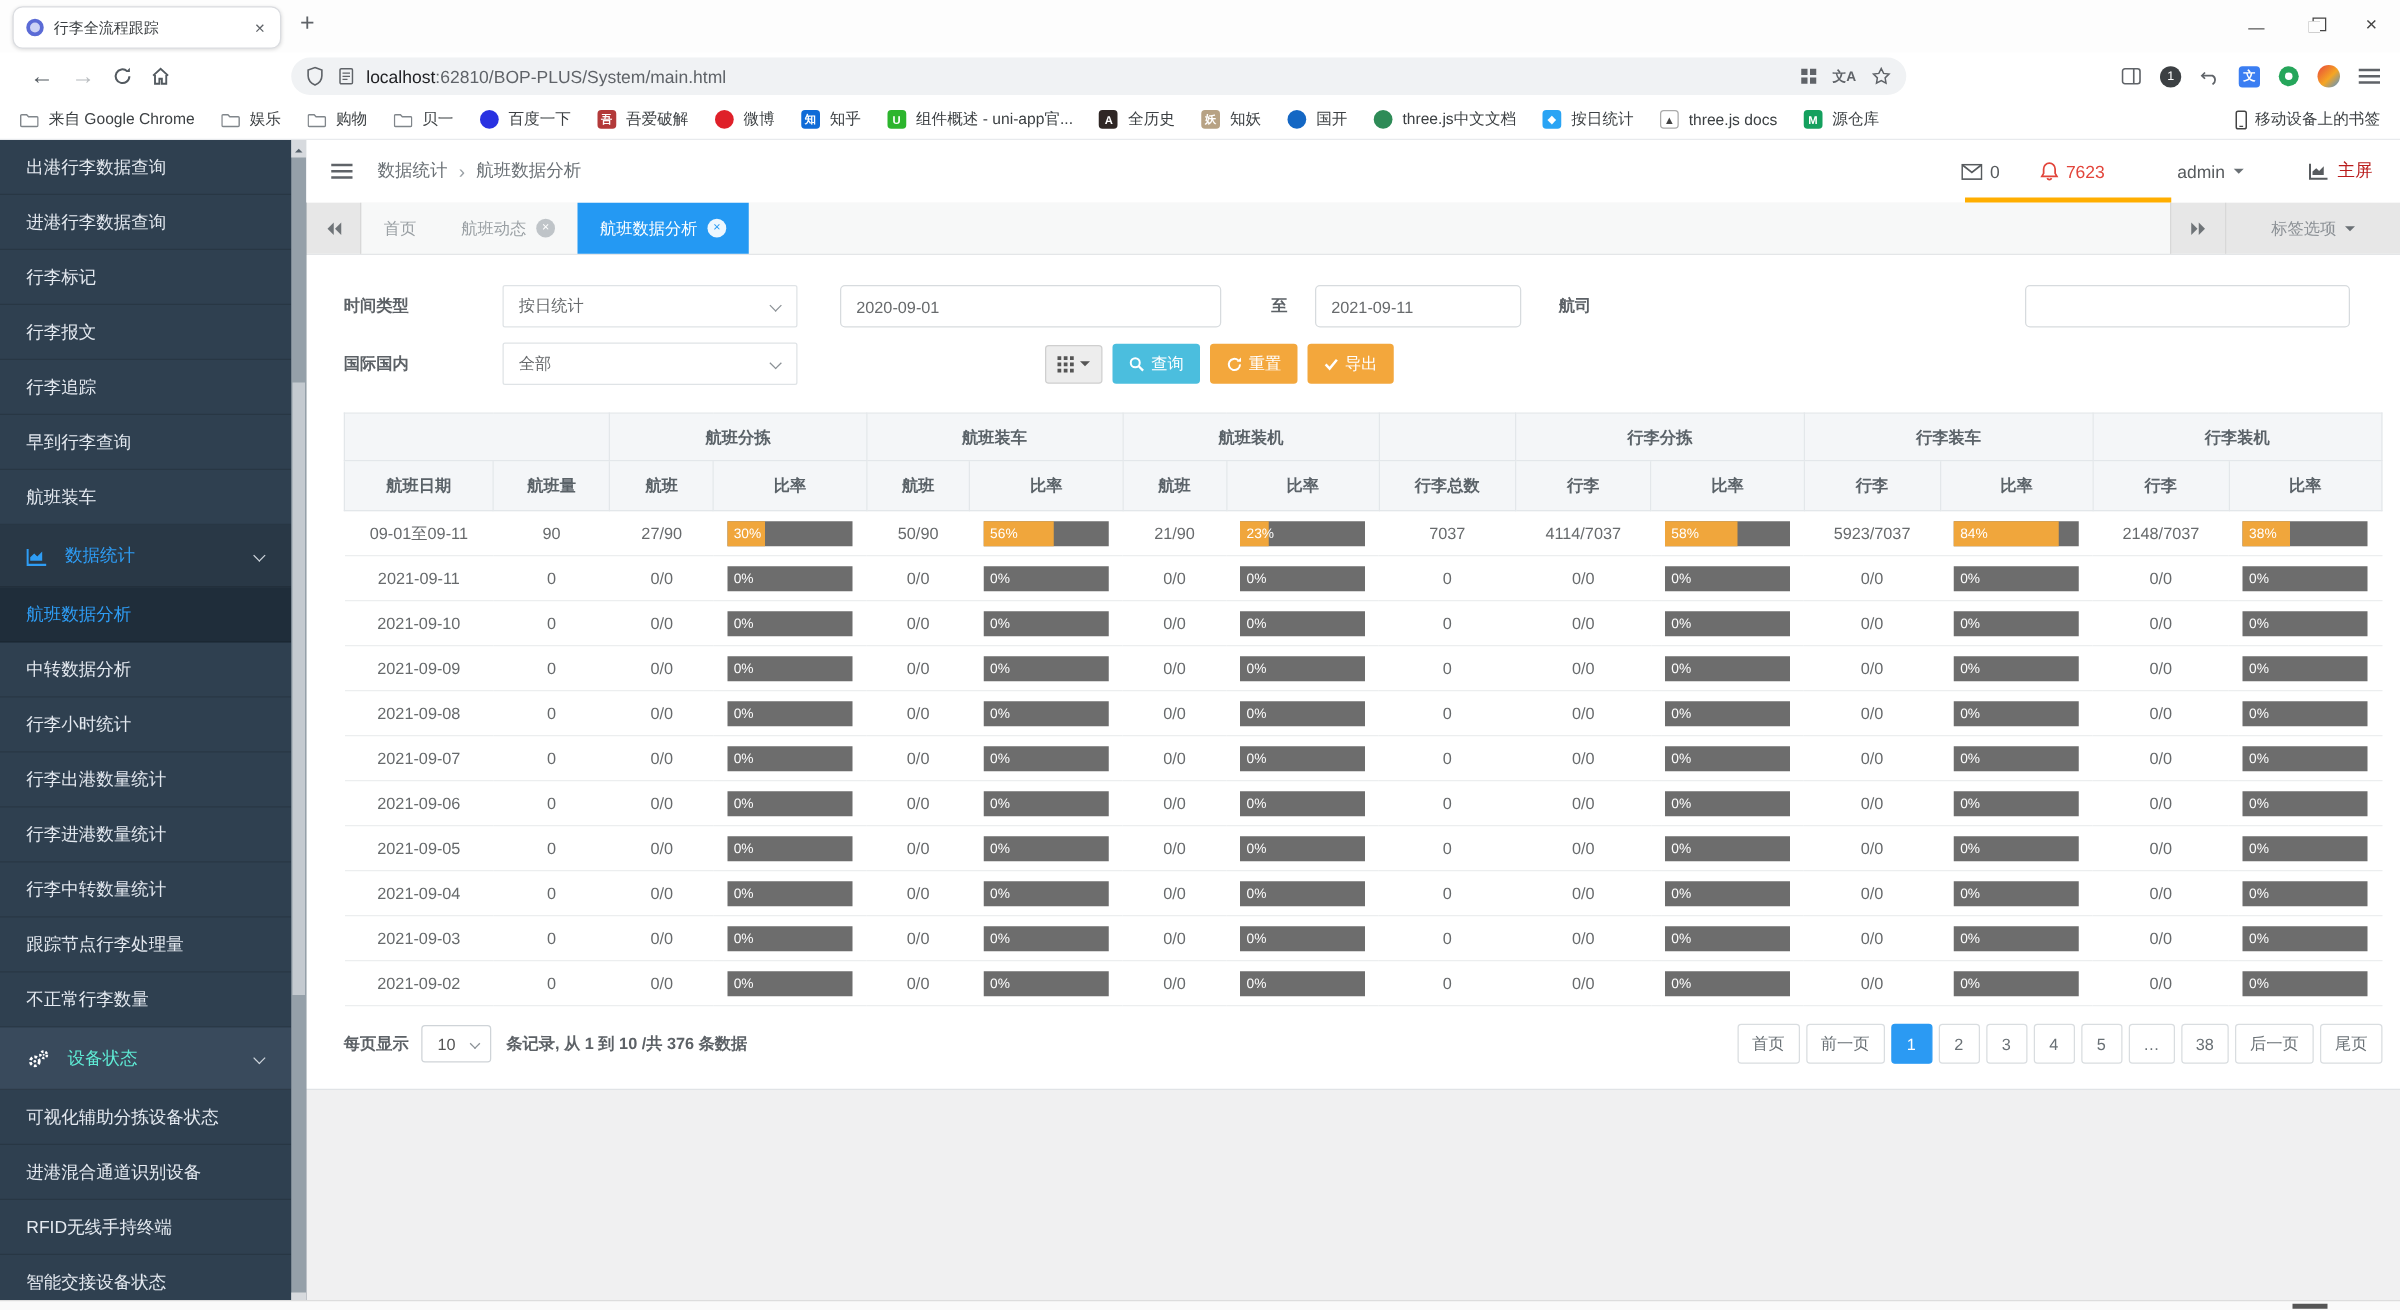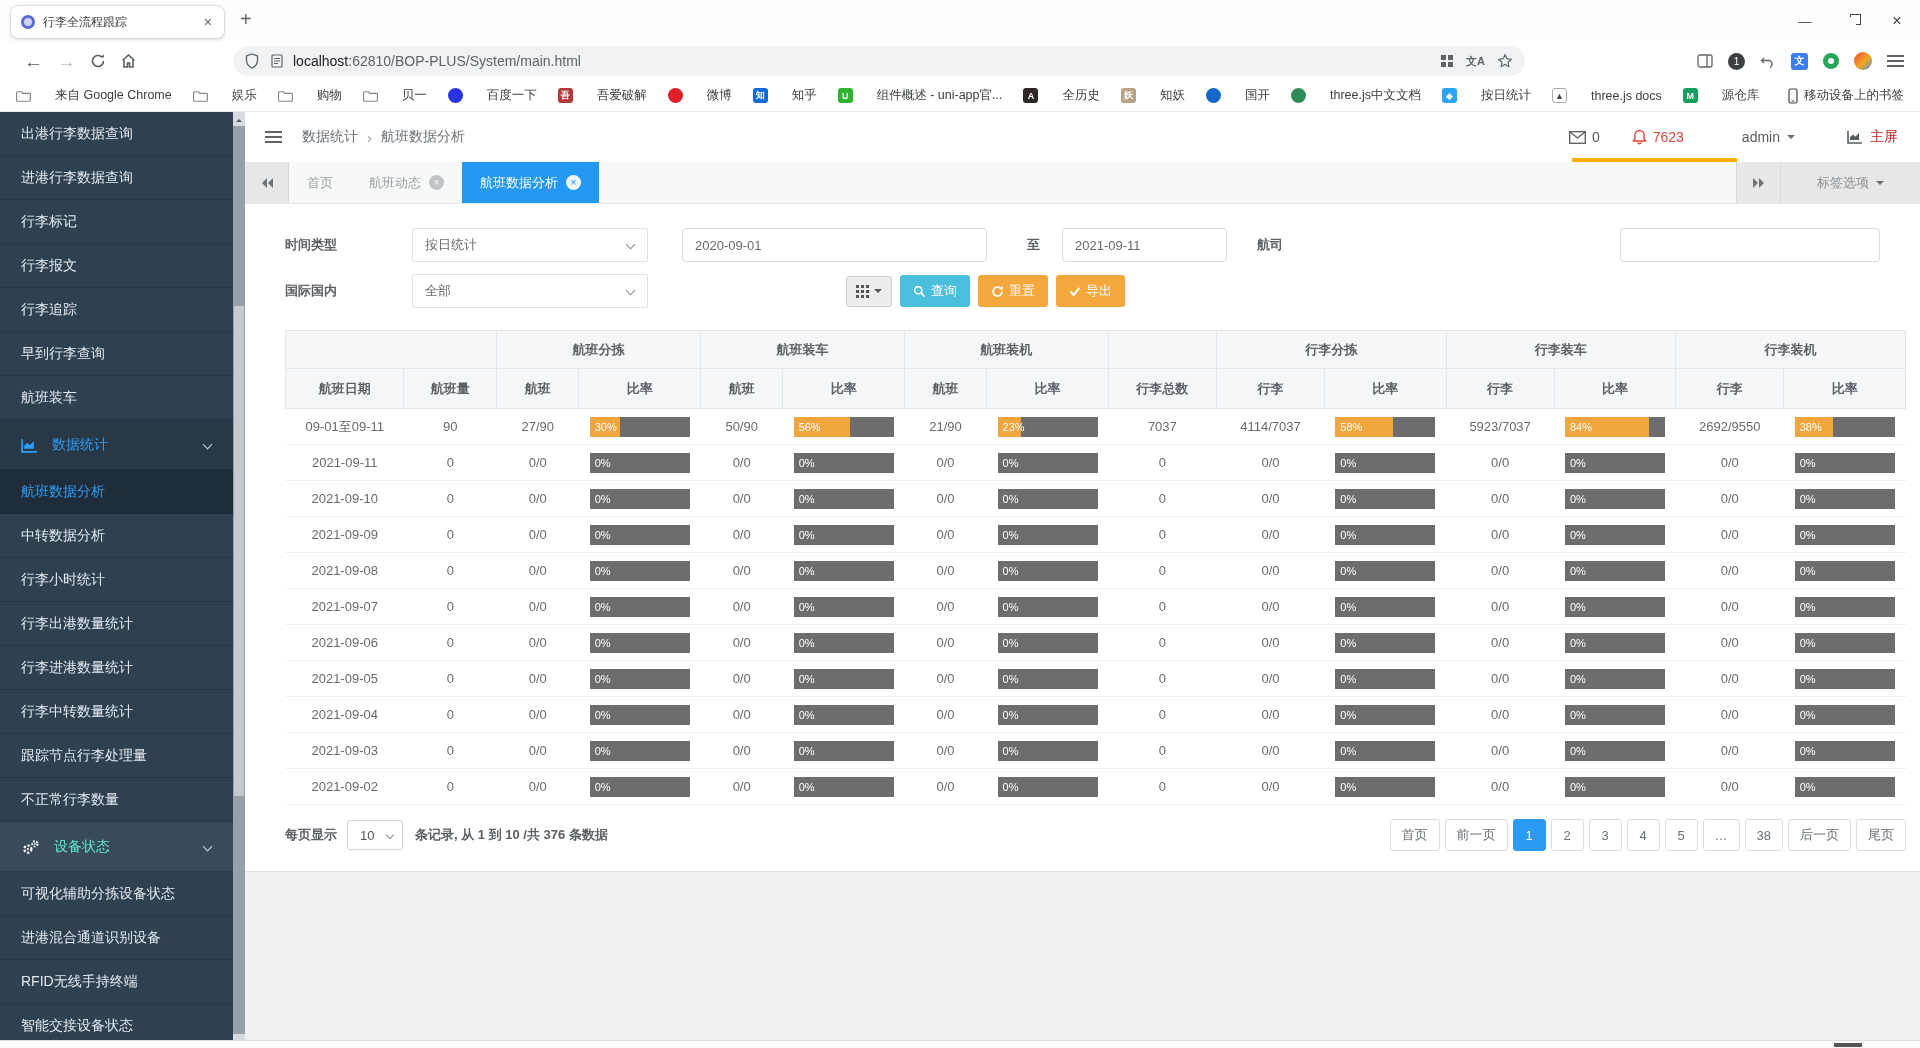--- a/index.html
+++ b/index.html
@@ -38,21 +38,21 @@
             display:flex; align-items:center; justify-content:center; }
   .transbadge { width:17px; height:17px; border-radius:3px; background:#3b7ef2; color:#fff; font-size:10px;
                 display:flex; align-items:center; justify-content:center; font-weight:bold; }
   .greenico { width:16px; height:16px; border-radius:50%; background:#26a65b; position:relative; }
   .greenico:after { content:''; position:absolute; left:5px; top:5px; width:6px; height:6px; border-radius:50%; background:#fff; }
   .avatar { width:18px; height:18px; border-radius:50%; background:linear-gradient(135deg,#e8453c,#f5a623 55%,#4a90d9); }
   .menubars i, .hamburger i { display:block; width:17px; height:2px; background:#5f6368; margin:3px 0; }
 
   .bookmarksbar { height:32px; background:#fff; border-bottom:1px solid #e8eaed; display:flex;
                   align-items:center; padding:0 16px; gap:21px; }
-  .bm { display:flex; align-items:center; gap:24px; white-space:nowrap; }
+  .bm { display:flex; align-items:center; gap:8px; white-space:nowrap; }
   .bm-label { font-size:12.5px; color:#3c4043; }
   .bm-ico { width:15px; height:15px; border-radius:3px; display:flex; align-items:center;
             justify-content:center; color:#fff; font-size:9px; font-weight:bold; flex:0 0 15px; }
   .bm-ico.round { border-radius:50%; }
   .bm-folder { background:none !important; }
   .bm-right { margin-left:auto; display:flex; align-items:center; gap:6px; }
 
   
   .app { display:flex; height:936px; }
 
@@ -102,21 +102,21 @@
   .dbl-right i { border-left-color:#6f7478; margin-right:-4px; }
   .tabs { display:flex; }
   .tab { display:flex; align-items:center; padding:0 18px; font-size:13px; color:#9aa0a4; }
   .tab-close { width:15px; height:15px; border-radius:50%; background:#bfc4c8; color:#fff; font-size:10px;
                line-height:15px; text-align:center; margin-left:8px; }
   .tab.tab-active { background:#2499f3; color:#fff; }
   .tab.tab-active .tab-close { background:rgba(255,255,255,.92); color:#2499f3; }
   .ts-options { background:#e7e7e7; border-left:1px solid #d8d8d8; width:140px; display:flex;
                 align-items:center; justify-content:center; color:#8b9095; font-size:13px; }
 
-  .content { background:#fff; height:668px; padding:24px 14px 0 40px; border-bottom:1px solid #e0e3e6; }
+  .content { background:#fff; height:668px; padding:24px 14px 0 30px; border-bottom:1px solid #e0e3e6; }
   .frow { display:flex; align-items:center; height:34px; margin-bottom:12px; }
   .flabel { font-size:13px; font-weight:bold; color:#5c6166; width:80px; }
   .flabel.to { width:auto; margin-left:40px; }
   .flabel.airline { width:auto; margin-left:30px; }
   .fselect, .finput { height:34px; border:1px solid #d7dbde; border-radius:4px; background:#fff;
                       display:flex; align-items:center; padding:0 12px; font-size:13px; color:#676a6c; position:relative; }
   .fselect { margin-left:47px; width:236px; border-radius:2px; border-color:#dfe3e6; }
   .sel-caret { position:absolute; right:13px; top:12px; width:7px; height:7px;
                border-right:1.4px solid #8a9095; border-bottom:1.4px solid #8a9095; transform:rotate(45deg); }
   .finput.date1 { margin-left:34px; width:305px; }
@@ -657,21 +657,21 @@
                   <span class="plab">58%</span>
                 </div>
               </td>
               <td>5923/7037</td>
               <td>
                 <div class="pbar">
                   <div class="pfill" style="width: 84%;"></div>
                   <span class="plab">84%</span>
                 </div>
               </td>
-              <td>2692/9550</td>
+              <td>2148/7037</td>
               <td>
                 <div class="pbar">
                   <div class="pfill" style="width: 38%;"></div>
                   <span class="plab">38%</span>
                 </div>
               </td>
             </tr>
             <tr>
               <td>2021-09-11</td>
               <td>0</td>

